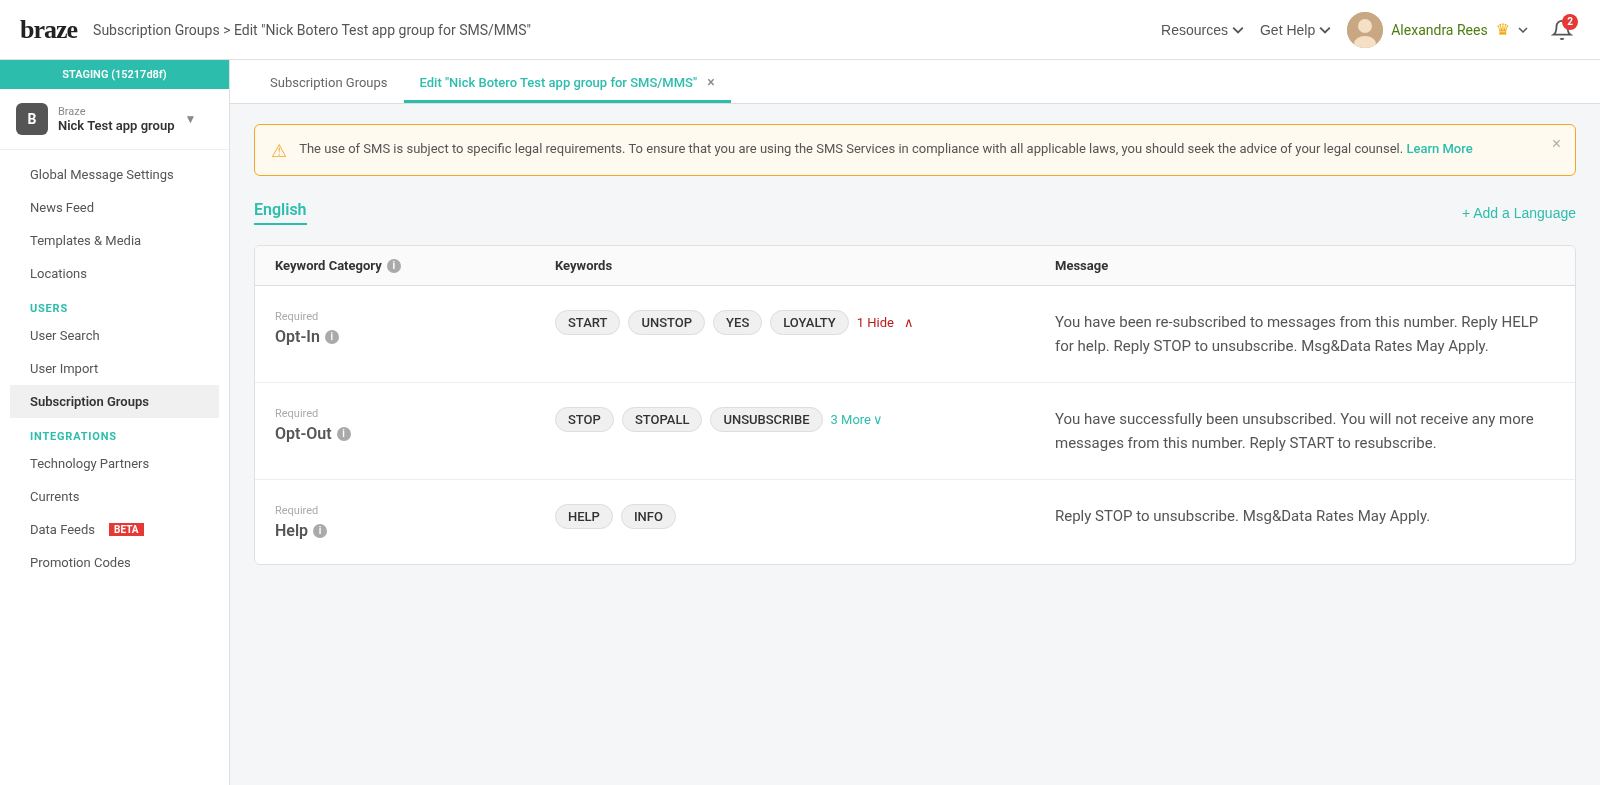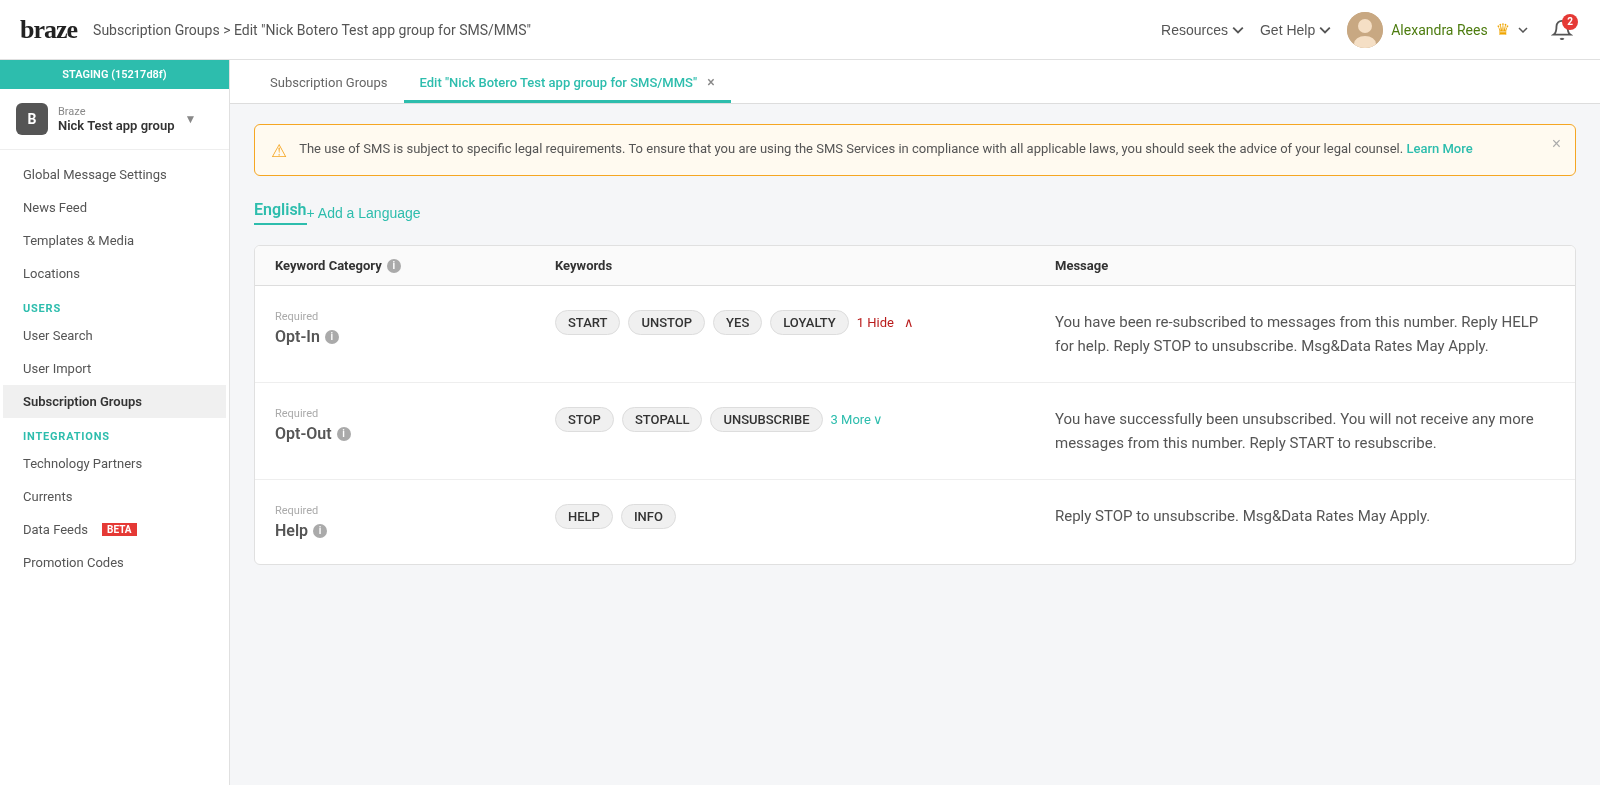--- a/index.html
+++ b/index.html
@@ -23,21 +23,21 @@
     
     .body-layout { display: flex; flex: 1; overflow: hidden; }
 
     
     .sidebar { width: 230px; background: #fff; border-right: 1px solid #e0e0e0; display: flex; flex-direction: column; overflow-y: auto; flex-shrink: 0; }
     .sidebar-staging { background: #2dbdad; color: white; text-align: center; padding: 8px 12px; font-size: 11px; font-weight: 600; }
     .sidebar-app-group { display: flex; align-items: center; gap: 10px; padding: 14px 16px; border-bottom: 1px solid #eee; cursor: pointer; }
     .sidebar-app-icon { width: 32px; height: 32px; background: #555; border-radius: 6px; display: flex; align-items: center; justify-content: center; color: white; font-weight: bold; font-size: 14px; }
     .sidebar-app-name { font-size: 13px; font-weight: 600; color: #333; flex: 1; }
     .sidebar-chevron { color: #888; font-size: 12px; }
-    .sidebar-nav { padding: 8px 3px; }
+    .sidebar-nav { padding: 8px 10px; }
     .sidebar-item { padding: 9px 20px; font-size: 13px; color: #555; cursor: pointer; display: flex; align-items: center; gap: 8px; }
     .sidebar-item.active { color: #333; font-weight: 600; background: #f0f0f0; }
     .sidebar-section-label { padding: 12px 20px 4px; font-size: 11px; font-weight: 700; color: #2dbdad; letter-spacing: 0.8px; text-transform: uppercase; }
     .sidebar-badge { background: #e53935; color: white; border-radius: 0; font-size: 10px; padding: 1px 5px; font-weight: bold; margin-left: 6px; }
 
     
     .main-content { flex: 1; display: flex; flex-direction: column; overflow: hidden; background: #f5f6f8; }
 
     
     .tabs-bar { background: #fff; border-bottom: 1px solid #ddd; display: flex; align-items: flex-end; padding: 0 24px; flex-shrink: 0; height: 44px; }
@@ -50,21 +50,21 @@
     .content-area { flex: 1; overflow-y: auto; padding: 20px 24px; }
 
     
     .alert-banner { background: #fffaf0; border: 1.5px solid #f5a623; border-radius: 6px; padding: 14px 16px; margin-bottom: 24px; display: flex; align-items: flex-start; gap: 12px; position: relative; }
     .alert-icon { color: #f5a623; font-size: 18px; flex-shrink: 0; margin-top: 1px; }
     .alert-text { font-size: 13px; color: #555; line-height: 1.5; flex: 1; }
     .alert-text a { color: #2dbdad; text-decoration: none; font-weight: 500; }
     .alert-close { position: absolute; top: 10px; right: 14px; color: #aaa; cursor: pointer; font-size: 16px; background: none; border: none; }
 
     
-    .lang-header { display: flex; align-items: center; justify-content: flex-start; margin-bottom: 20px; }
+    .lang-header { display: flex; align-items: center; justify-content: space-between; margin-bottom: 20px; }
     .lang-label { font-size: 16px; font-weight: 600; color: #2dbdad; border-bottom: 2px solid #2dbdad; padding-bottom: 4px; }
     .add-language-btn { color: #2dbdad; font-size: 14px; cursor: pointer; display: flex; align-items: center; gap: 4px; background: none; border: none; font-weight: 500; }
 
     
     .keyword-table { background: #fff; border-radius: 6px; border: 1px solid #e0e0e0; overflow: hidden; }
     .table-header-row { display: grid; grid-template-columns: 280px 1fr 1fr; border-bottom: 1.5px solid #ddd; padding: 12px 20px; background: #fafafa; }
     .table-header-cell { font-size: 13px; font-weight: 700; color: #333; display: flex; align-items: center; gap: 5px; }
     .info-icon { width: 14px; height: 14px; border-radius: 50%; background: #aaa; color: white; font-size: 10px; display: inline-flex; align-items: center; justify-content: center; cursor: pointer; flex-shrink: 0; }
     .table-row { display: grid; grid-template-columns: 280px 1fr 1fr; padding: 24px 20px; border-bottom: 1px solid #eee; align-items: start; }
     .table-row:last-child { border-bottom: none; }

